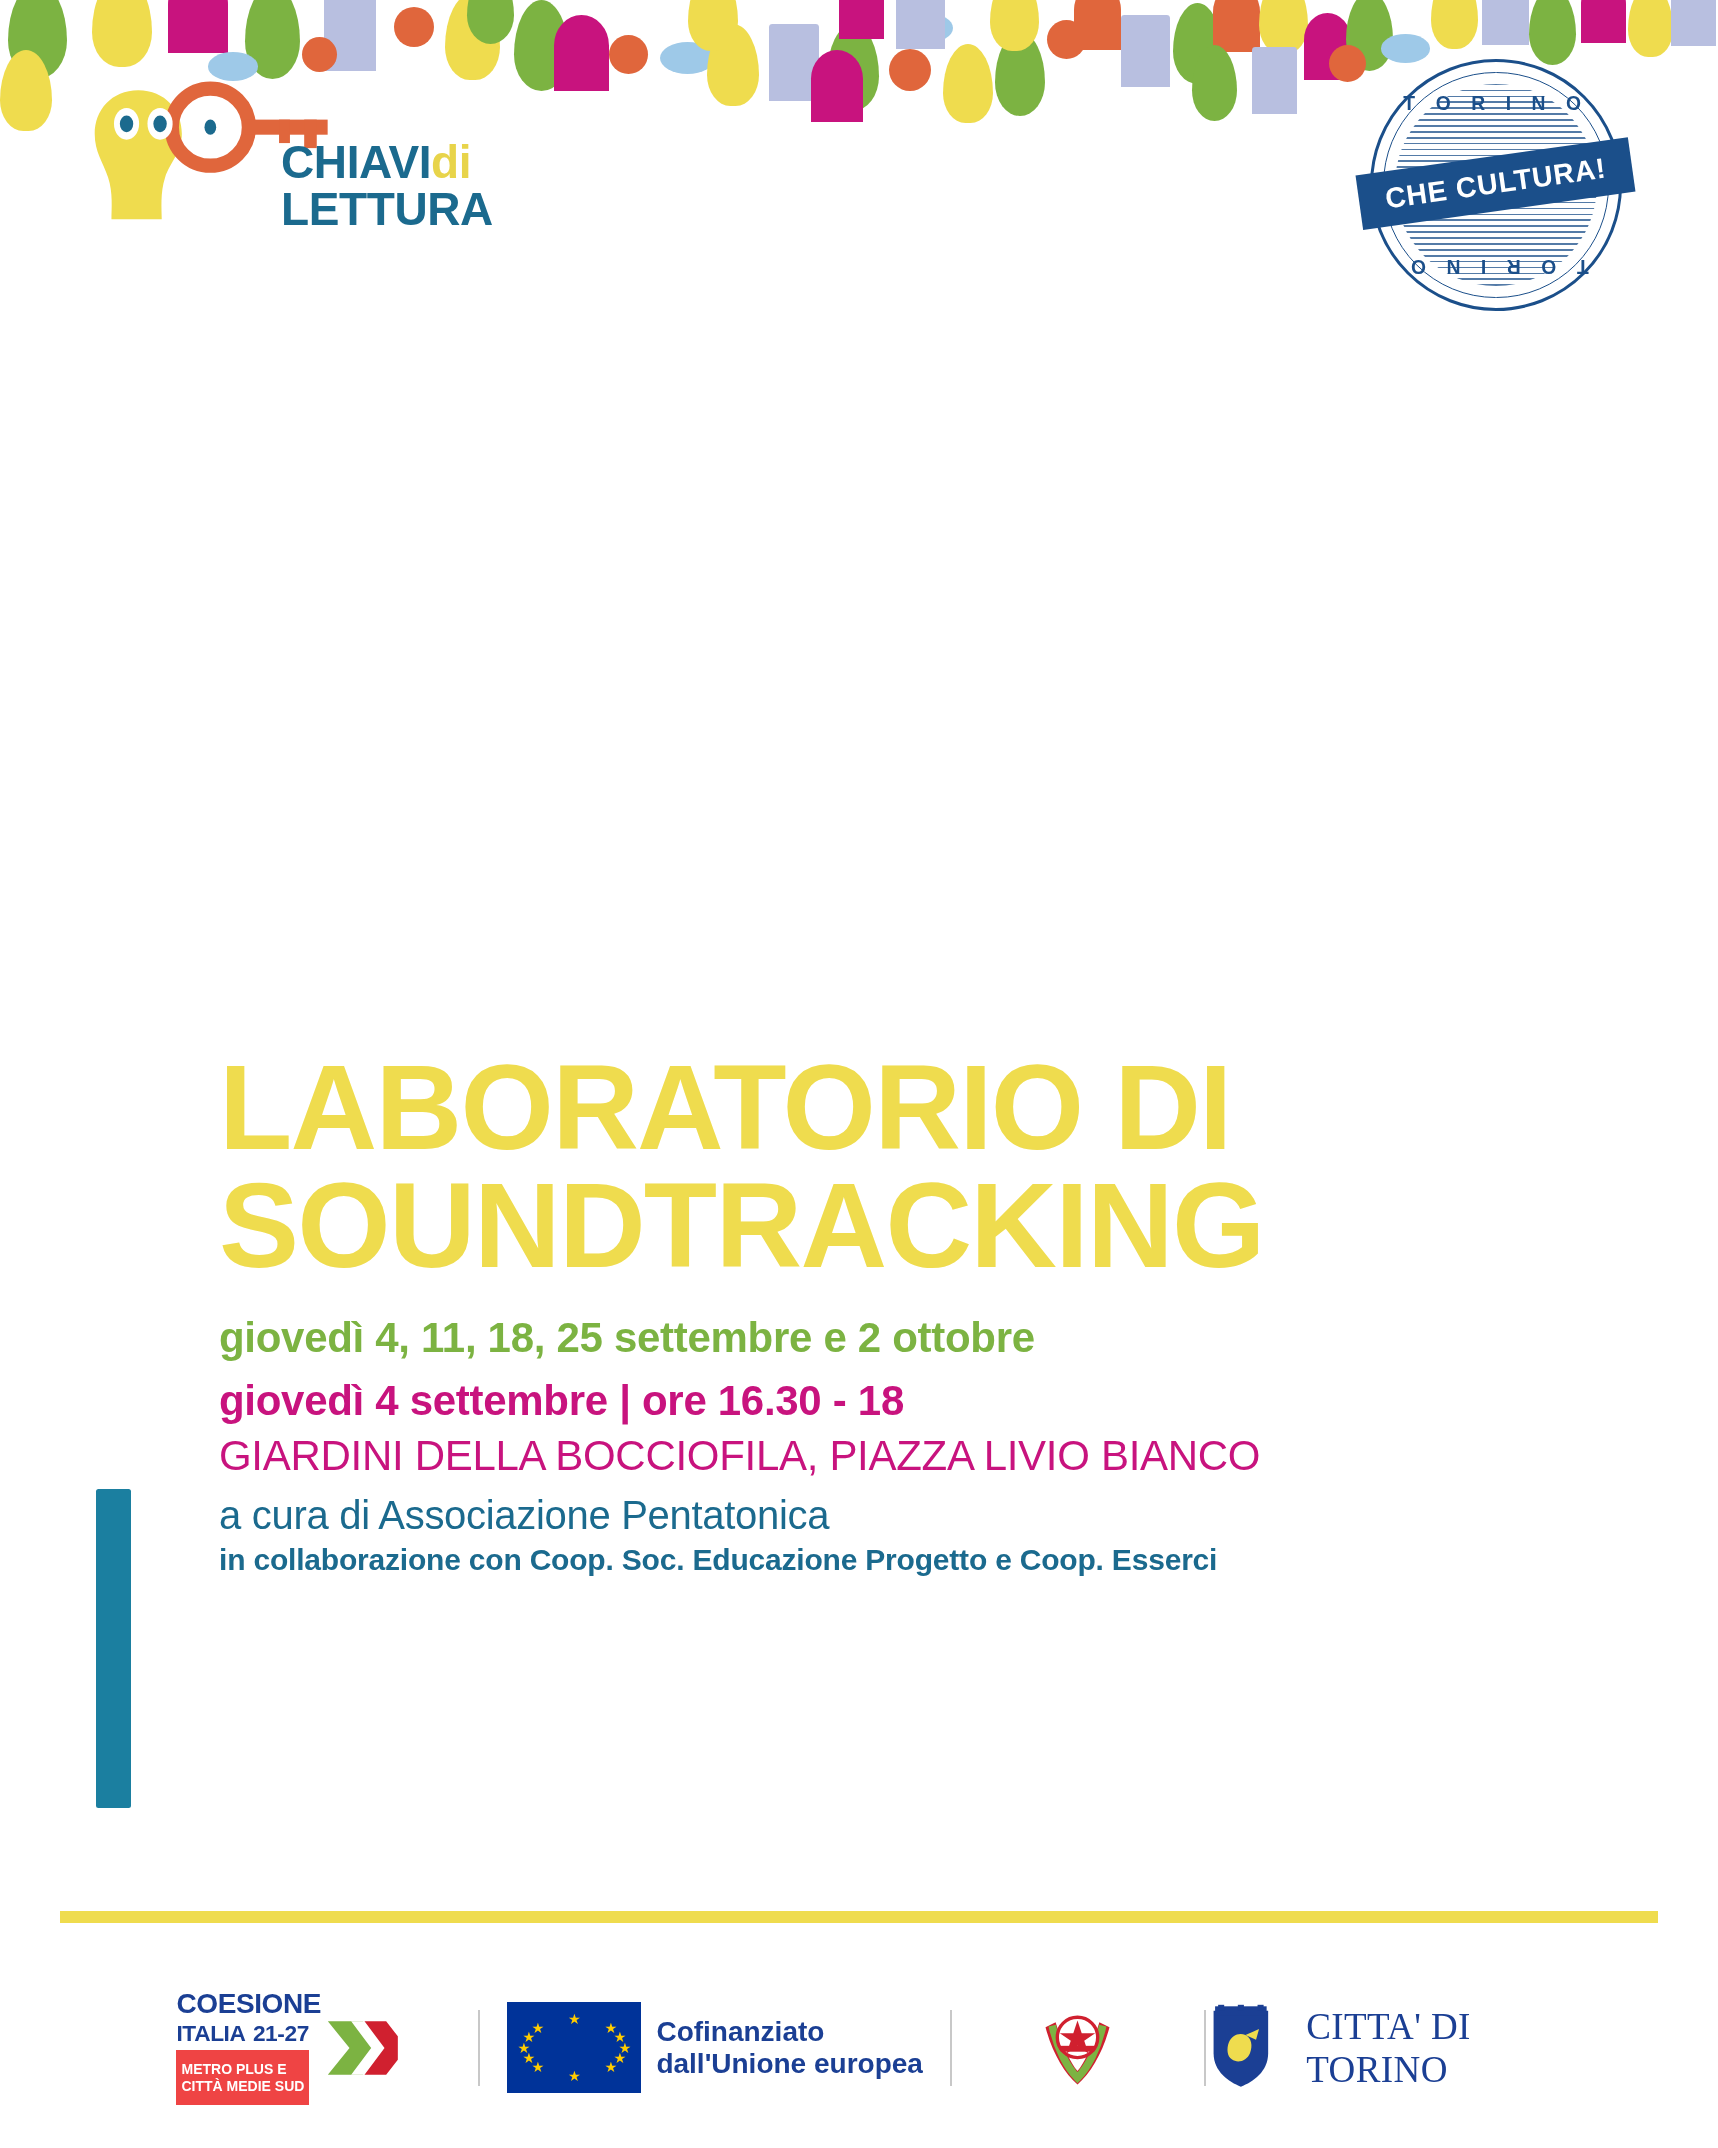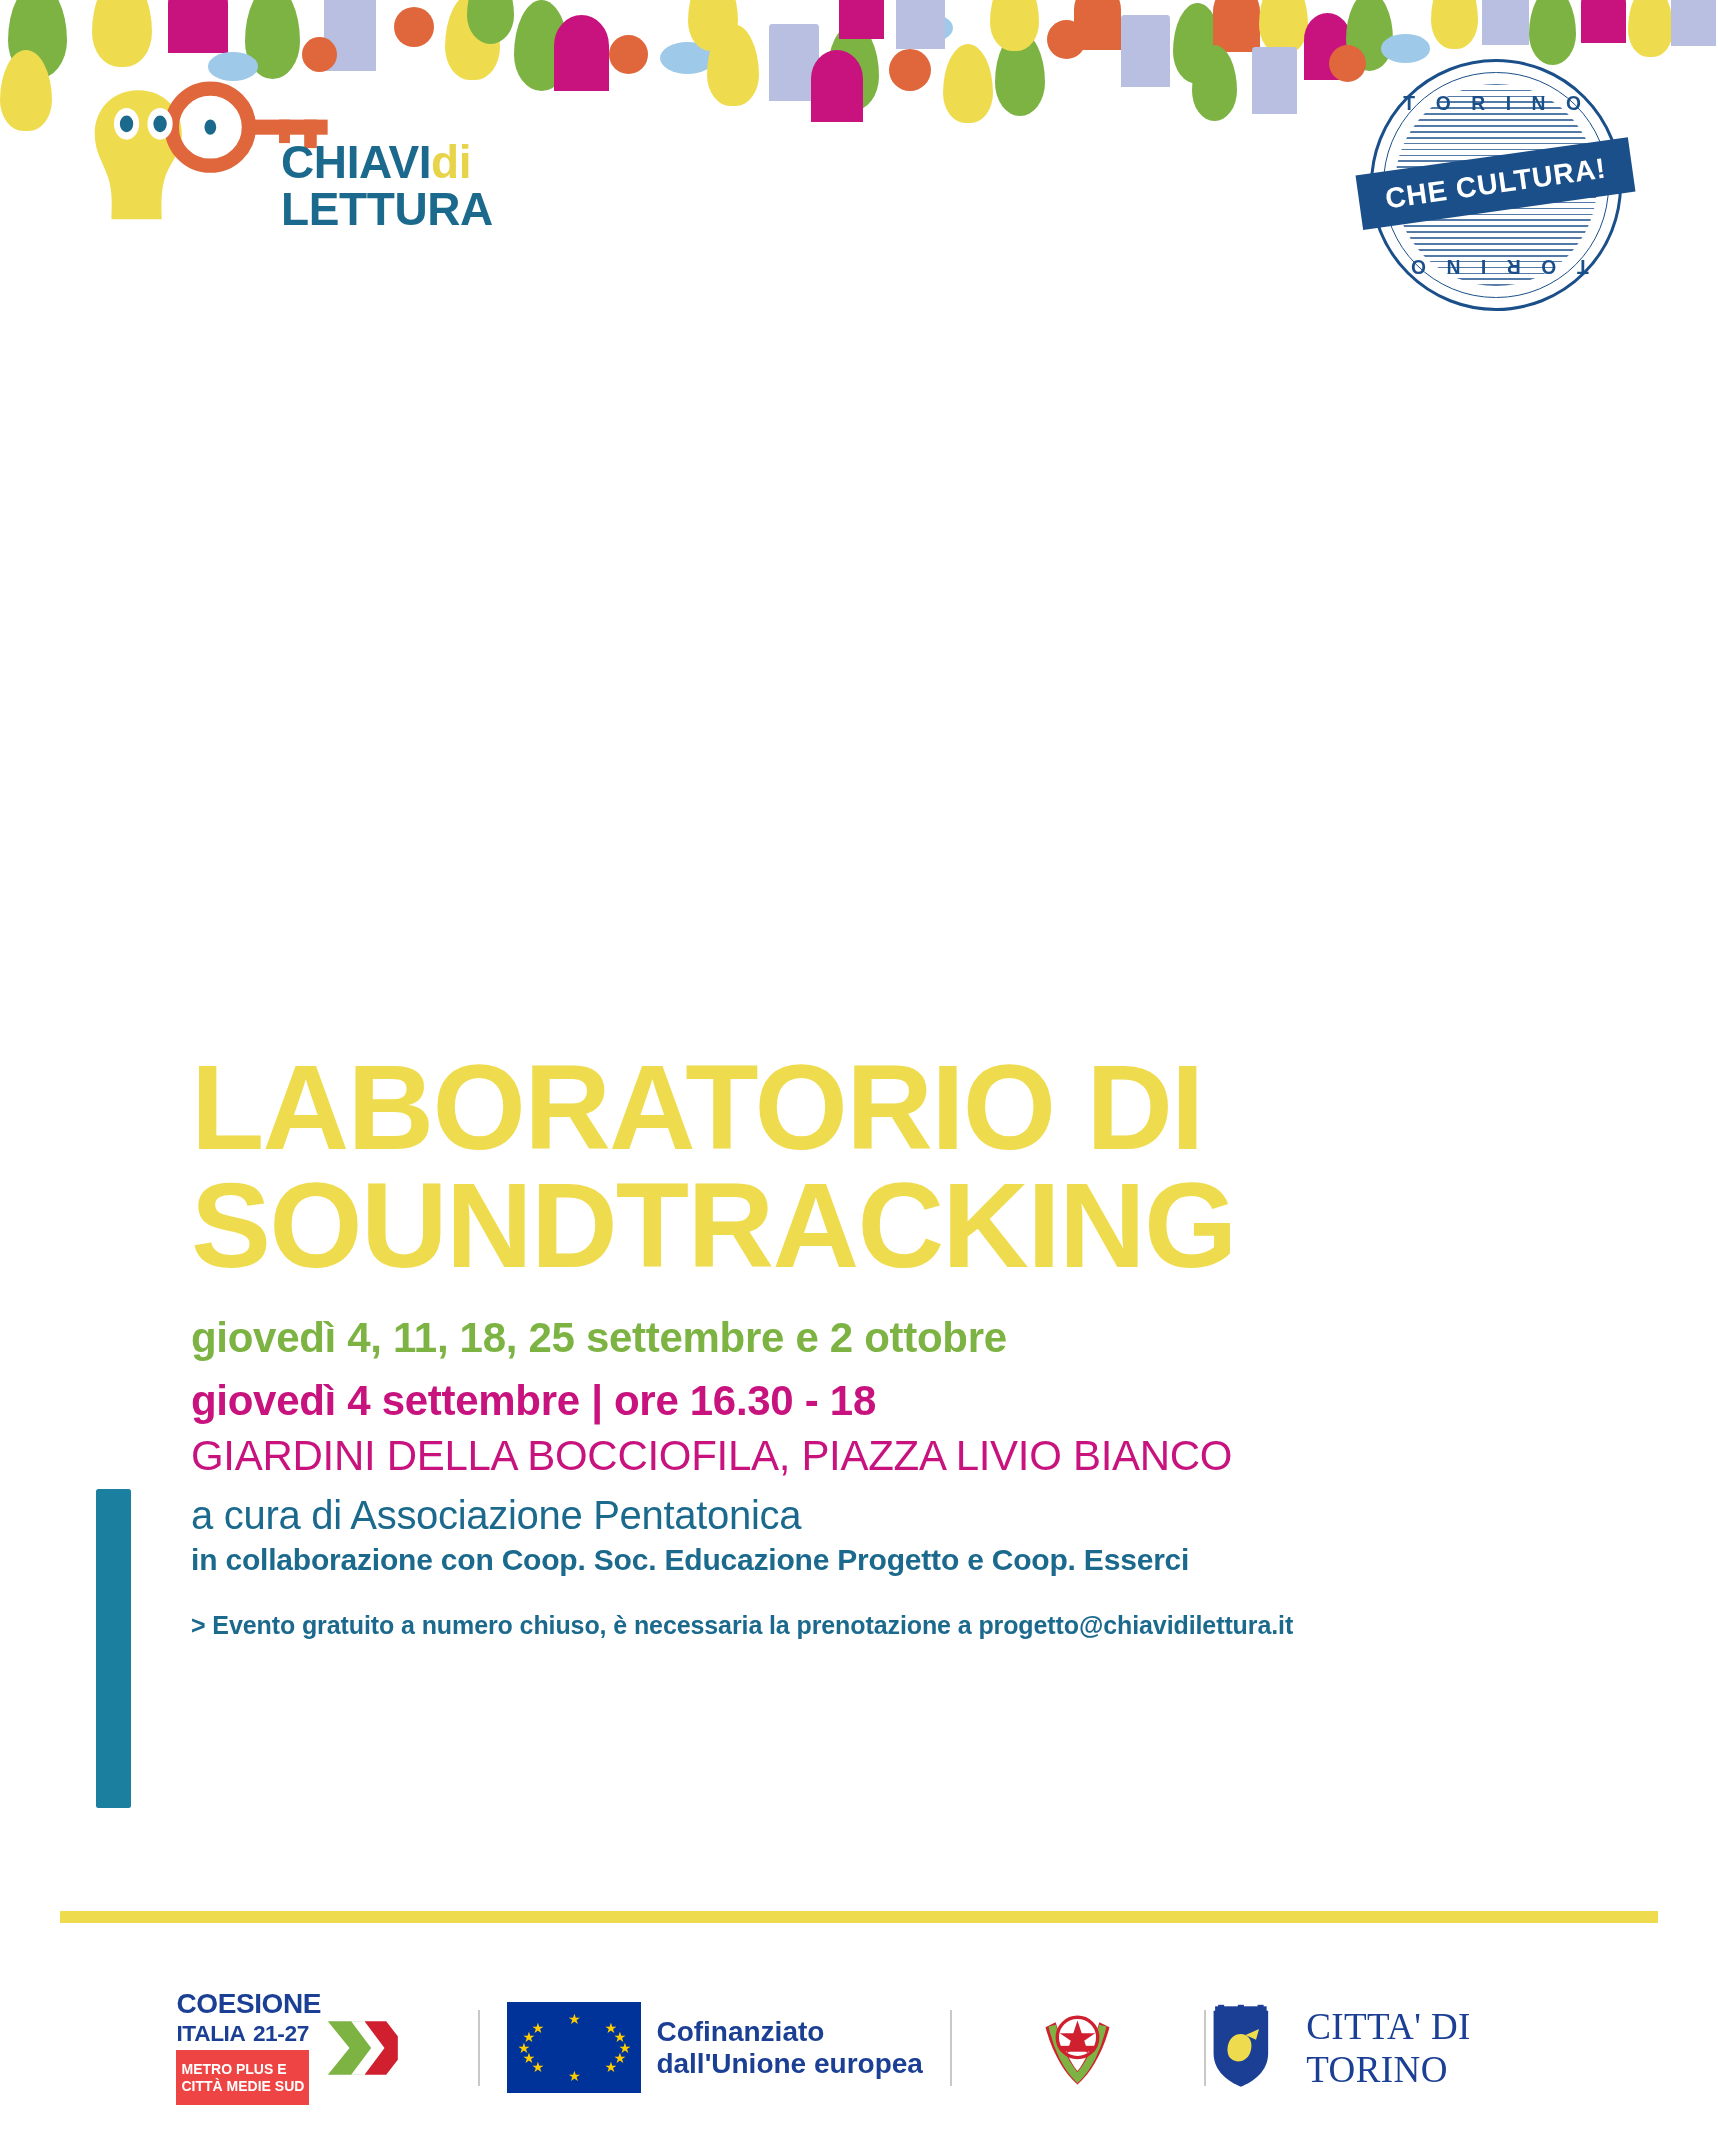--- a/index.html
+++ b/index.html
@@ -128,21 +128,21 @@
     font-size: 19.3px;
     font-weight: bold;
     letter-spacing: 7.6px;
   }
   .stamp-top-text { top: 34px; }
   .stamp-bottom-text { bottom: 34px; transform: rotate(180deg); }
 
   
   .main {
     position: absolute;
-    left: 191px;
+    left: 219px;
     top: 1049px;
     width: 1460px;
   }
   .title {
     font-size: 120px;
     font-weight: bold;
     color: #efdc4e;
     line-height: 0.98;
     letter-spacing: -1.7px;
   }
@@ -406,21 +406,20 @@
     </div>
     <div class="subtitle-dates">giovedì 4, 11, 18, 25 settembre e 2 ottobre</div>
     <div class="when">
       <span>giovedì 4 settembre</span>
       <span>|</span>
       <span class="hours">ore 16.30 - 18</span>
     </div>
     <div class="place">GIARDINI DELLA BOCCIOFILA, PIAZZA LIVIO BIANCO</div>
     <div class="curator">a cura di  Associazione Pentatonica</div>
     <div class="collab">in collaborazione con Coop. Soc. Educazione Progetto e Coop. Esserci</div>
-    <div class="note">&gt; Evento gratuito a numero chiuso, è necessaria la prenotazione a progetto@chiavidilettura.it</div>
   </div>
 
   <div class="rule"></div>
 
   <div class="footer">
 
     <div class="footer-item" style="width:352px;">
       <div class="coesione">
         <div class="coesione-text">
           <div class="coes-l1">COESIONE</div>

